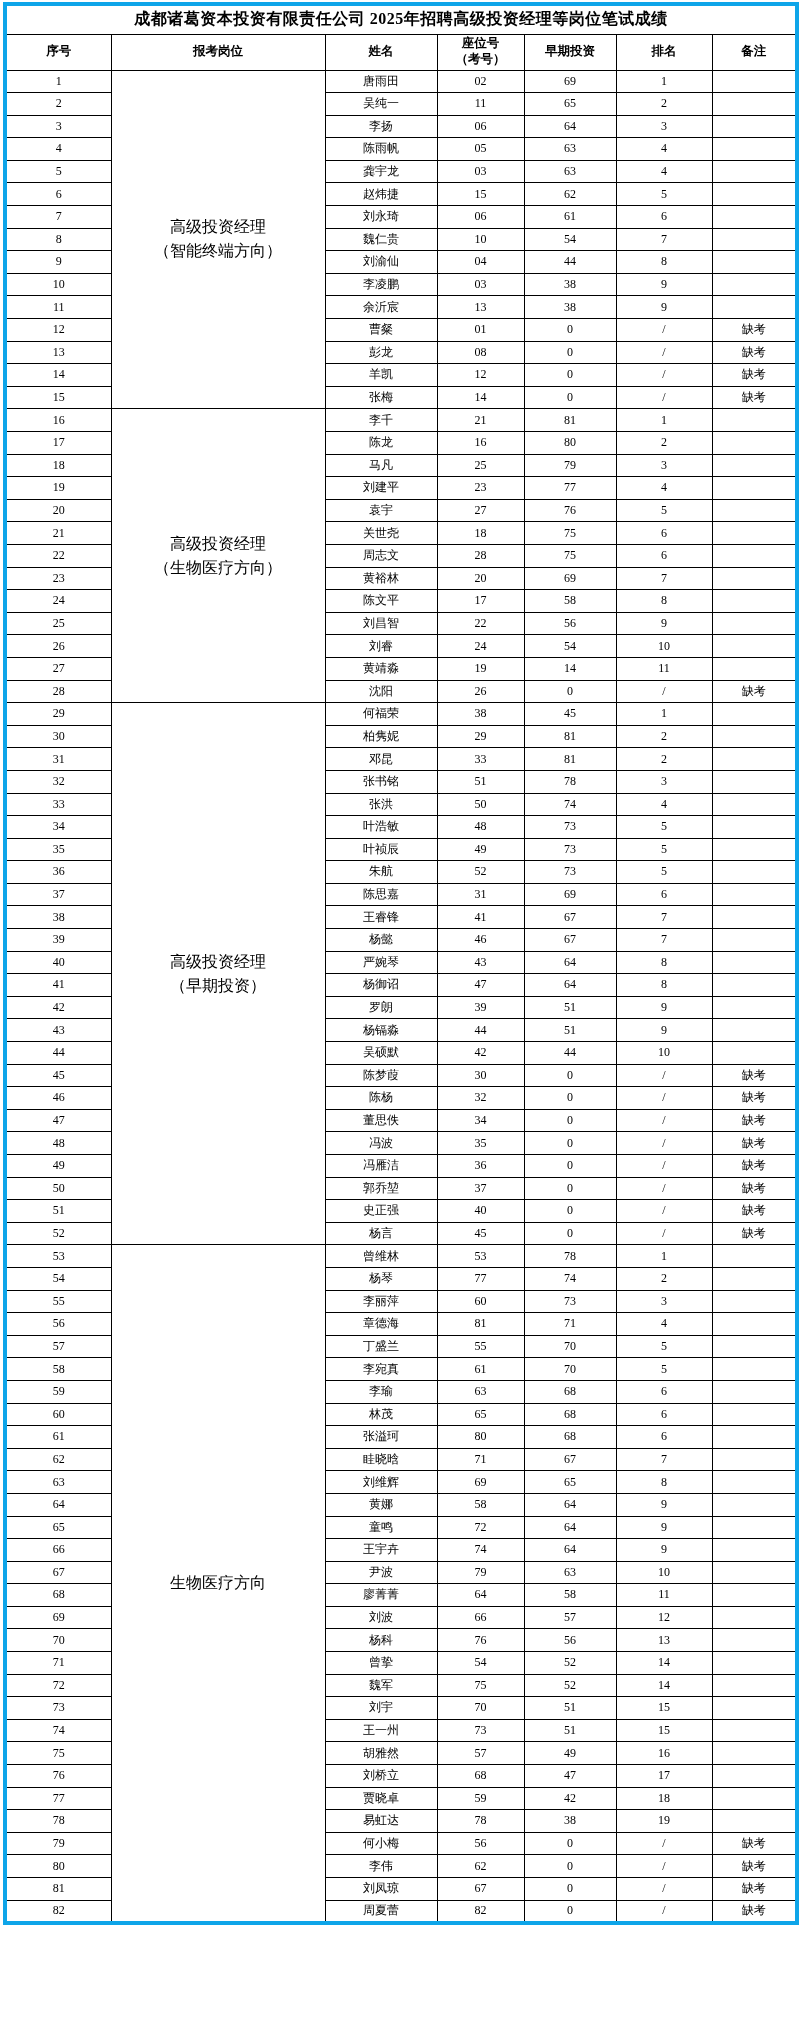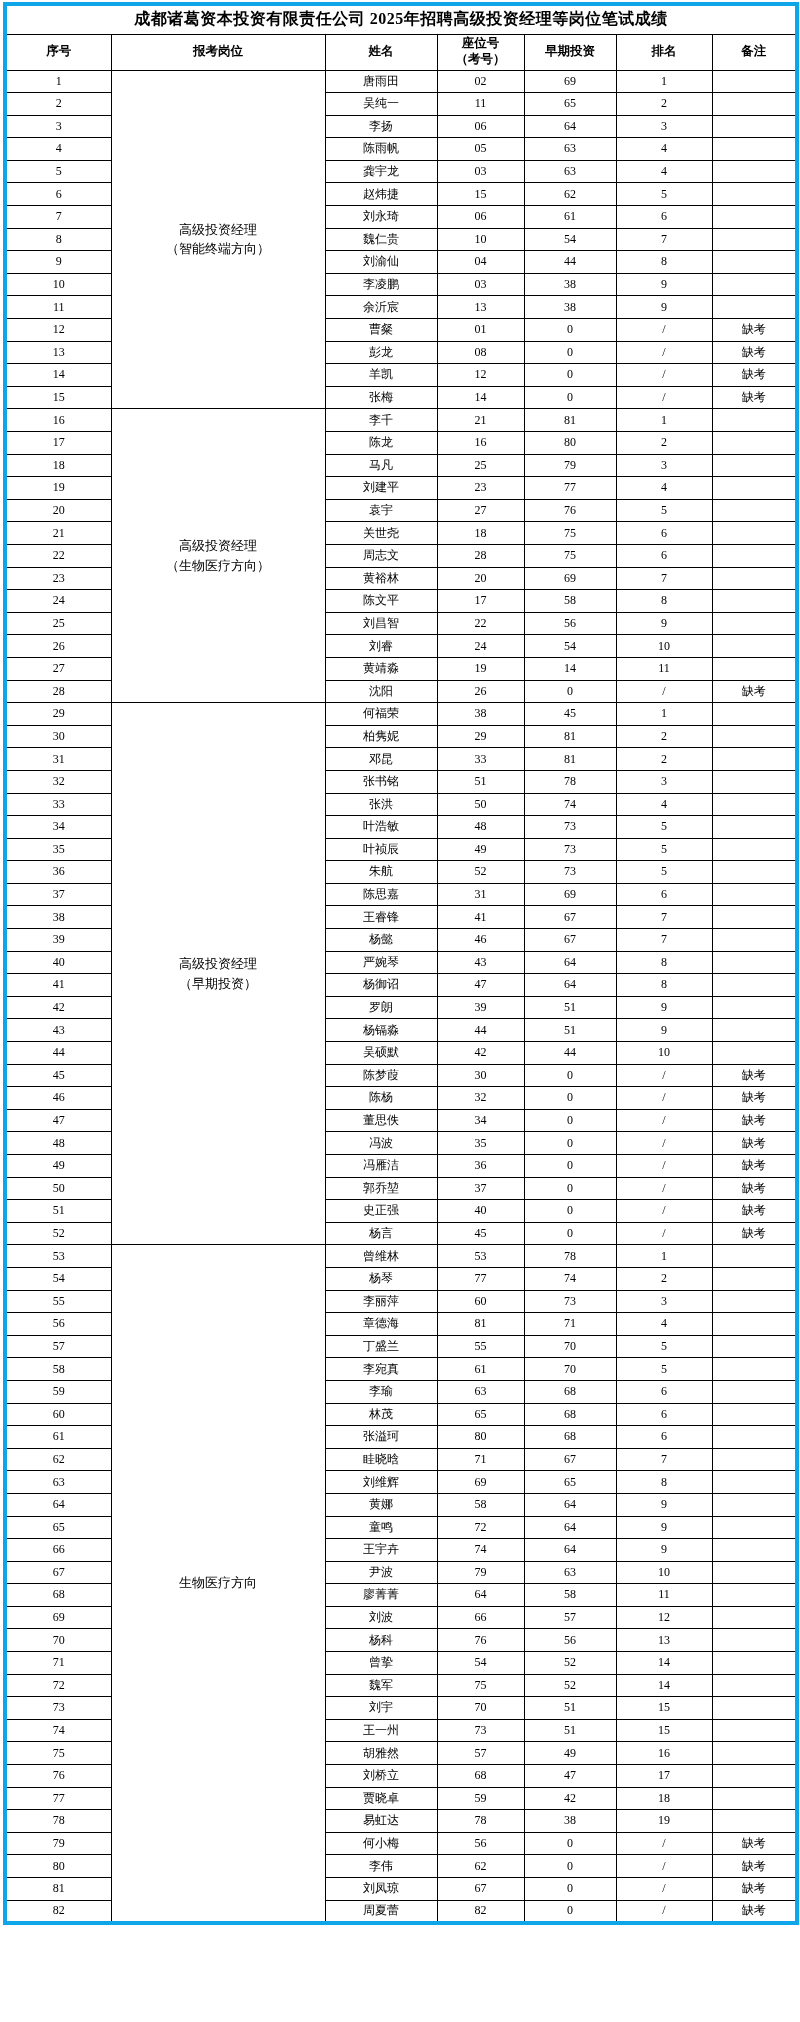--- a/index.html
+++ b/index.html
@@ -36,21 +36,21 @@
     font-weight:bold;
     white-space:pre-line;
     line-height:1.25;
   }
   td.body-cell{
     height:22.6px;
     font-size:12px;
     line-height:1.1;
   }
   td.position-cell{
-    font-size:13px;
+    font-size:16px;
     white-space:pre-line;
     line-height:1.5;
   }
   
   col.c-no{width:106px;}
   col.c-pos{width:214px;}
   col.c-name{width:112px;}
   col.c-seat{width:87px;}
   col.c-score{width:92px;}
   col.c-rank{width:96px;}

